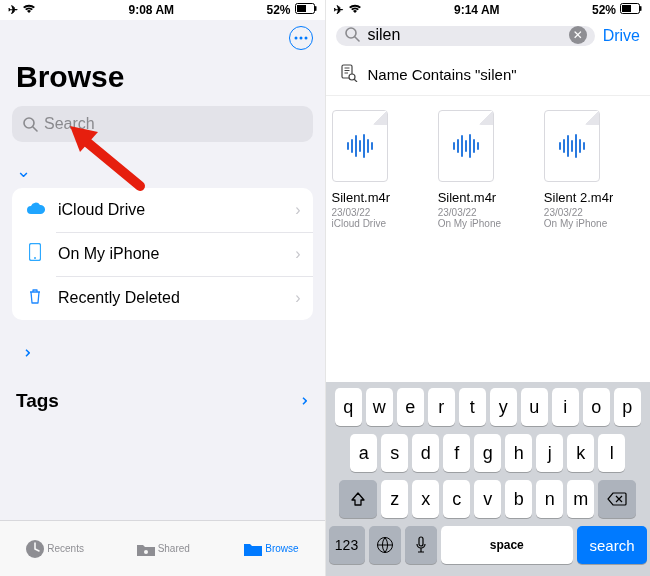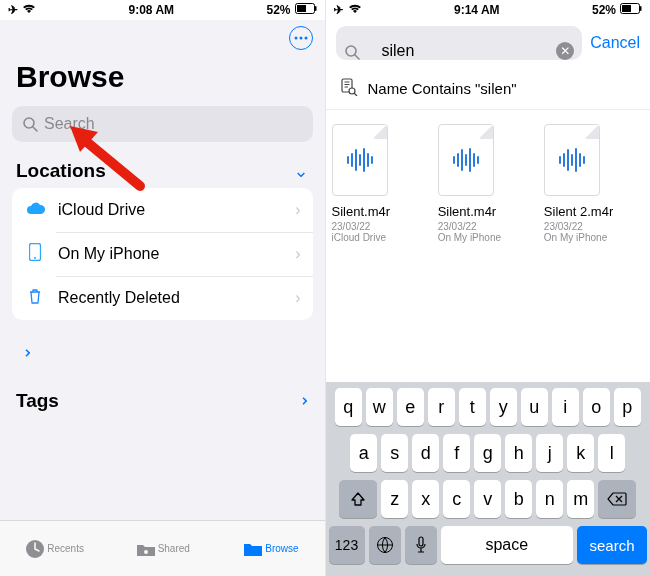--- a/index.html
+++ b/index.html
@@ -35,21 +35,21 @@
   .trash { color: #1e88ff; }
 
   
   .tabbar { margin-top: auto; height: 56px; border-top: 1px solid #d8d8dc; background: #f8f8f8; display: flex; }
   .tab { flex: 1; display: flex; flex-direction: row; align-items: center; justify-content: center; gap: 1px; font-size: 10px; color: #8e8e93; }
   .tab.active { color: #007aff; }
   .tab svg, .tab .tab-glyph { width: 22px; height: 22px; }
 
   
   .searchrow { display: flex; align-items: center; gap: 8px; padding: 6px 10px 8px; background: #fff; }
-  .searchfield { flex: 1; background: #e9e9ee; border-radius: 10px; height: 34px; display: flex; align-items: flex-end; padding: 0 8px; gap: 22px; }
+  .searchfield { flex: 1; background: #e9e9ee; border-radius: 10px; height: 20px; display: flex; align-items: flex-start; padding: 0 8px; gap: 8px; }
   .searchfield .txt { flex: 1; font-size: 16px; color: #000; }
   .clear-btn { width: 18px; height: 18px; border-radius: 50%; background: #8e8e93; color: #fff; font-size: 12px; display: flex; align-items: center; justify-content: center; }
   .cancel { color: #007aff; font-size: 16px; }
   .suggestion { display: flex; align-items: center; gap: 10px; padding: 10px 14px; border-bottom: 1px solid #eee; font-size: 15px; color: #000; }
   .results { display: flex; gap: 6px; padding: 14px 6px; }
   .result { flex: 1; display: flex; flex-direction: column; align-items: flex-start; text-align: center; }
   .file-icon { width: 56px; height: 72px; background: #fff; border: 1px solid #d9d9de; border-radius: 4px; position: relative; display: flex; align-items: center; justify-content: center; }
   .file-icon::after { content: ""; position: absolute; top: 0; right: 0; width: 14px; height: 14px; background: linear-gradient(135deg, #fff 49%, #e5e5ea 50%); border-bottom-left-radius: 2px; }
   .wave { display: flex; align-items: center; gap: 2px; }
   .wave span { width: 2px; background: #2a7adf; border-radius: 1px; }
@@ -57,21 +57,21 @@
   .fd { font-size: 10px; color: #8e8e93; margin-top: 2px; }
   .fl { font-size: 10px; color: #8e8e93; }
 
   
   .keyboard { margin-top: auto; background: #d1d4d9; padding: 6px 3px 4px; }
   .krow { display: flex; justify-content: center; gap: 4px; margin-bottom: 8px; }
   .key { background: #fff; border-radius: 5px; height: 38px; min-width: 27px; display: flex; align-items: center; justify-content: center; font-size: 18px; color: #000; box-shadow: 0 1px 0 rgba(0,0,0,0.25); }
   .krow2 { padding: 0 16px; }
   .key.shift, .key.bsp { min-width: 38px; background: #adb3bc; }
   .krow4 { gap: 4px; }
-  .key.space { flex: 1; font-size: 16px; }
+  .key.space { flex: 1; font-size: 12px; font-weight: bold; }
   .key.search { background: #007aff; color: #fff; min-width: 70px; font-size: 15px; }
   .key.num { min-width: 36px; background: #adb3bc; font-size: 14px; }
   .key.globe, .key.mic { min-width: 32px; background: #adb3bc; }
 
   .mag { width: 16px; height: 16px; }
 </style>
 </head>
 <body>
 
 <div class="phone">
@@ -117,21 +117,20 @@
         <line x1="11" y1="11" x2="15" y2="15" stroke="#8a8a8e" stroke-width="1.6" stroke-linecap="round"></line>
       </svg>
     <span class="ph">Search</span>
     <svg class="arrow" width="80" height="70" viewBox="0 0 80 70">
       <path d="M70 60 L12 12" stroke="#e61f0e" stroke-width="10" stroke-linecap="round"></path>
       <polygon points="0,0 28,6 10,26" fill="#e61f0e"></polygon>
     </svg>
   </div>
 
   <div class="section-header">
-    <span class="title">Locations</span>
     <span class="chevron">⌄</span>
   </div>
 
   <div class="card">
     <div class="row">
       <span class="icon cloud">
         <svg width="20" height="14" viewBox="0 0 20 14">
             <path d="M6 13 A4 4 0 0 1 6 5 A5 5 0 0 1 15 4 A3.5 3.5 0 0 1 16 13 Z" fill="#1fa5ff"></path>
           </svg>
       </span>
@@ -221,21 +220,21 @@
 
   <div class="searchrow">
     <div class="searchfield">
       <svg class="mag" viewBox="0 0 16 16">
           <circle cx="7" cy="7" r="5" fill="none" stroke="#8a8a8e" stroke-width="1.6"></circle>
           <line x1="11" y1="11" x2="15" y2="15" stroke="#8a8a8e" stroke-width="1.6" stroke-linecap="round"></line>
         </svg>
       <span class="txt">silen</span>
       <div class="clear-btn">✕</div>
     </div>
-    <span class="cancel">Cancel</span>
+    <span class="cancel">Drive</span>
   </div>
 
   <div class="suggestion">
     <span>
       <svg width="18" height="18" viewBox="0 0 18 18">
           <rect x="2" y="1" width="10" height="13" rx="1.5" fill="none" stroke="#444" stroke-width="1.2"></rect>
           <line x1="4.5" y1="4" x2="9.5" y2="4" stroke="#444"></line>
           <line x1="4.5" y1="6.5" x2="9.5" y2="6.5" stroke="#444"></line>
           <line x1="4.5" y1="9" x2="8" y2="9" stroke="#444"></line>
           <circle cx="12" cy="13" r="3" fill="#fff" stroke="#444" stroke-width="1.2"></circle>

